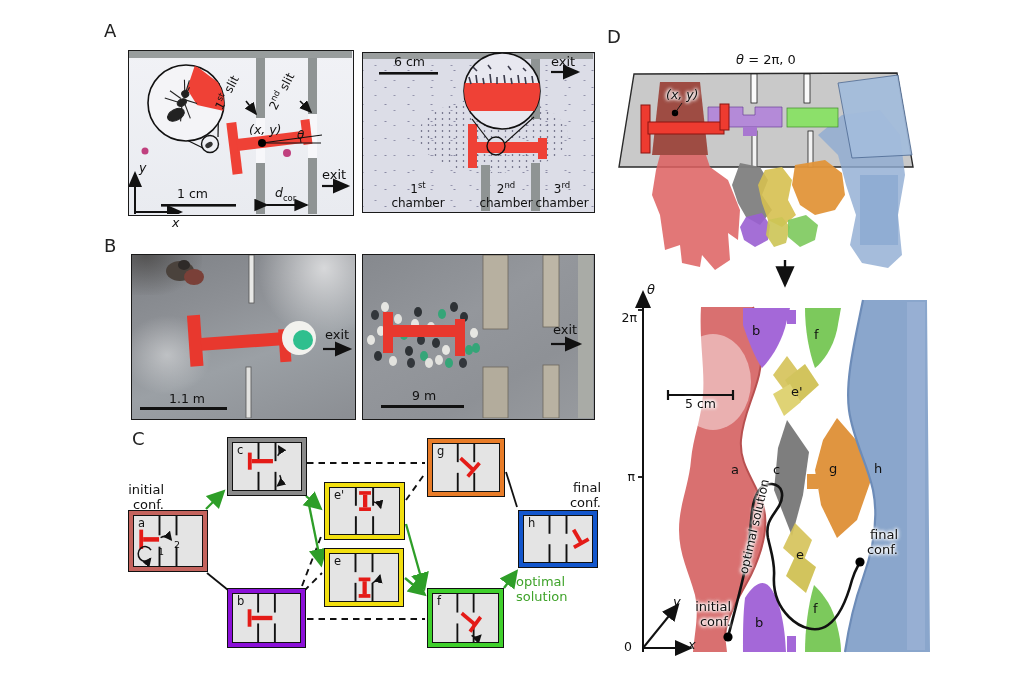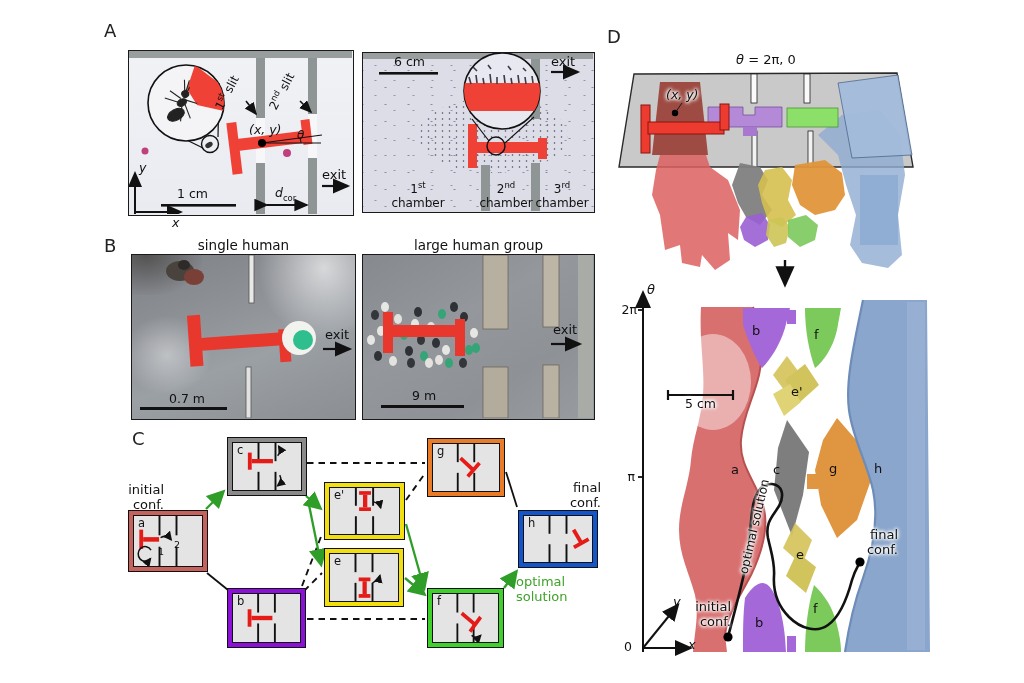--- a/index.html
+++ b/index.html
@@ -189,22 +189,20 @@
       <span><span>2</span><sup>nd</sup></span>
       <span>chamber</span>
     </div>
     <div class="t cham" style="left:172px;top:130px;width:54px;">
       <span><span>3</span><sup>rd</sup></span>
       <span>chamber</span>
     </div>
   </div>
 
   <span class="t plabel" style="left:104px;top:236px;">B</span>
-  <span class="t ptitle ctr" style="left:131px;top:238px;width:225px;">single human</span>
-  <span class="t ptitle ctr" style="left:362px;top:238px;width:233px;">large human group</span>
 
   <div class="photo" style="left:131px;top:254px;width:225px;height:166px;background:linear-gradient(160deg,#7e8186 0%,#8e9196 35%,#9ba0a5 60%,#8b8e93 100%);">
     <div class="abs" style="left:120px;top:-20px;width:120px;height:110px;background:radial-gradient(ellipse at 60% 30%, rgba(255,255,255,.65), rgba(255,255,255,0) 65%);"></div>
     <div class="abs" style="left:-10px;top:60px;width:90px;height:80px;background:radial-gradient(ellipse, rgba(255,255,255,.4), rgba(255,255,255,0) 70%);"></div>
     <div class="abs" style="left:0;top:0;width:70px;height:40px;background:radial-gradient(ellipse at 20% 0%, rgba(40,35,30,.5), rgba(0,0,0,0) 75%);"></div>
     <svg class="abs" style="left:0;top:0;" width="222" height="163" viewBox="0 0 222 163">
       <defs>
           <marker id="ab3" markerWidth="9" markerHeight="8" refX="7" refY="3.5" orient="auto">
             <path d="M0,0 L8,3.5 L0,7 Z" fill="#111"></path>
           </marker>
@@ -226,21 +224,21 @@
       </g>
 
       <g>
         <circle cx="167" cy="83" r="17" fill="#f2f2ee"></circle>
         <circle cx="171" cy="85" r="10" fill="#2fbf8e"></circle>
       </g>
       <rect x="8" y="152" width="87" height="3" fill="#111"></rect>
       <line x1="191" y1="94" x2="218" y2="94" stroke="#111" stroke-width="2.2" marker-end="url(#ab3)"></line>
     </svg>
     <span class="t exit" style="left:193px;top:73px;">exit</span>
-    <span class="t scale" style="left:37px;top:137px;">0.7 m</span>
+    <span class="t scale" style="left:37px;top:137px;">1.1 m</span>
   </div>
 
   <div class="photo" style="left:362px;top:254px;width:233px;height:166px;background:linear-gradient(150deg,#86898e 0%,#94979c 40%,#8e9196 70%,#989b9f 100%);">
     <svg class="abs" style="left:0;top:0;" width="230" height="163" viewBox="0 0 230 163">
       <defs>
           <marker id="ab4" markerWidth="9" markerHeight="8" refX="7" refY="3.5" orient="auto">
             <path d="M0,0 L8,3.5 L0,7 Z" fill="#111"></path>
           </marker>
         </defs>
 
@@ -597,21 +595,21 @@
     <circle cx="245" cy="282" r="4.6" fill="#000"></circle>
 
     <line x1="28" y1="372" x2="28" y2="14" stroke="#111" stroke-width="2" marker-end="url(#ab6)"></line>
     <line x1="28" y1="368" x2="74" y2="368" stroke="#111" stroke-width="2" marker-end="url(#ab6)"></line>
     <line x1="28" y1="368" x2="62" y2="326" stroke="#111" stroke-width="2" marker-end="url(#ab6)"></line>
     <line x1="23" y1="30" x2="28" y2="30" stroke="#111" stroke-width="1.8"></line>
     <line x1="23" y1="197" x2="28" y2="197" stroke="#111" stroke-width="1.8"></line>
   </svg>
 
   <span class="t it" style="left:647px;top:283px;font-size:13px;">θ</span>
-  <span class="t rgt" style="left:617px;top:303px;width:20px;font-size:12.5px;">2π</span>
+  <span class="t rgt" style="left:617px;top:311px;width:20px;font-size:12.5px;">2π</span>
   <span class="t rgt" style="left:620px;top:470px;width:15px;font-size:12.5px;">π</span>
   <span class="t rgt" style="left:617px;top:640px;width:15px;font-size:12.5px;">0</span>
   <span class="t it" style="left:688px;top:638px;font-size:13px;">x</span>
   <span class="t it" style="left:673px;top:595px;font-size:13px;">y</span>
   <span class="t ctr glow" style="left:668px;top:397px;width:65px;font-size:12.5px;">5 cm</span>
   <span class="t ctr glow" style="left:705px;top:520px;width:100px;font-size:12px;transform:rotate(-77deg);">optimal solution</span>
   <span class="t pre rgt glow" style="left:681px;top:600px;width:50px;font-size:13px;">initial
 conf.</span>
   <span class="t pre rgt glow" style="left:846px;top:528px;width:52px;font-size:13px;">final
 conf.</span>

